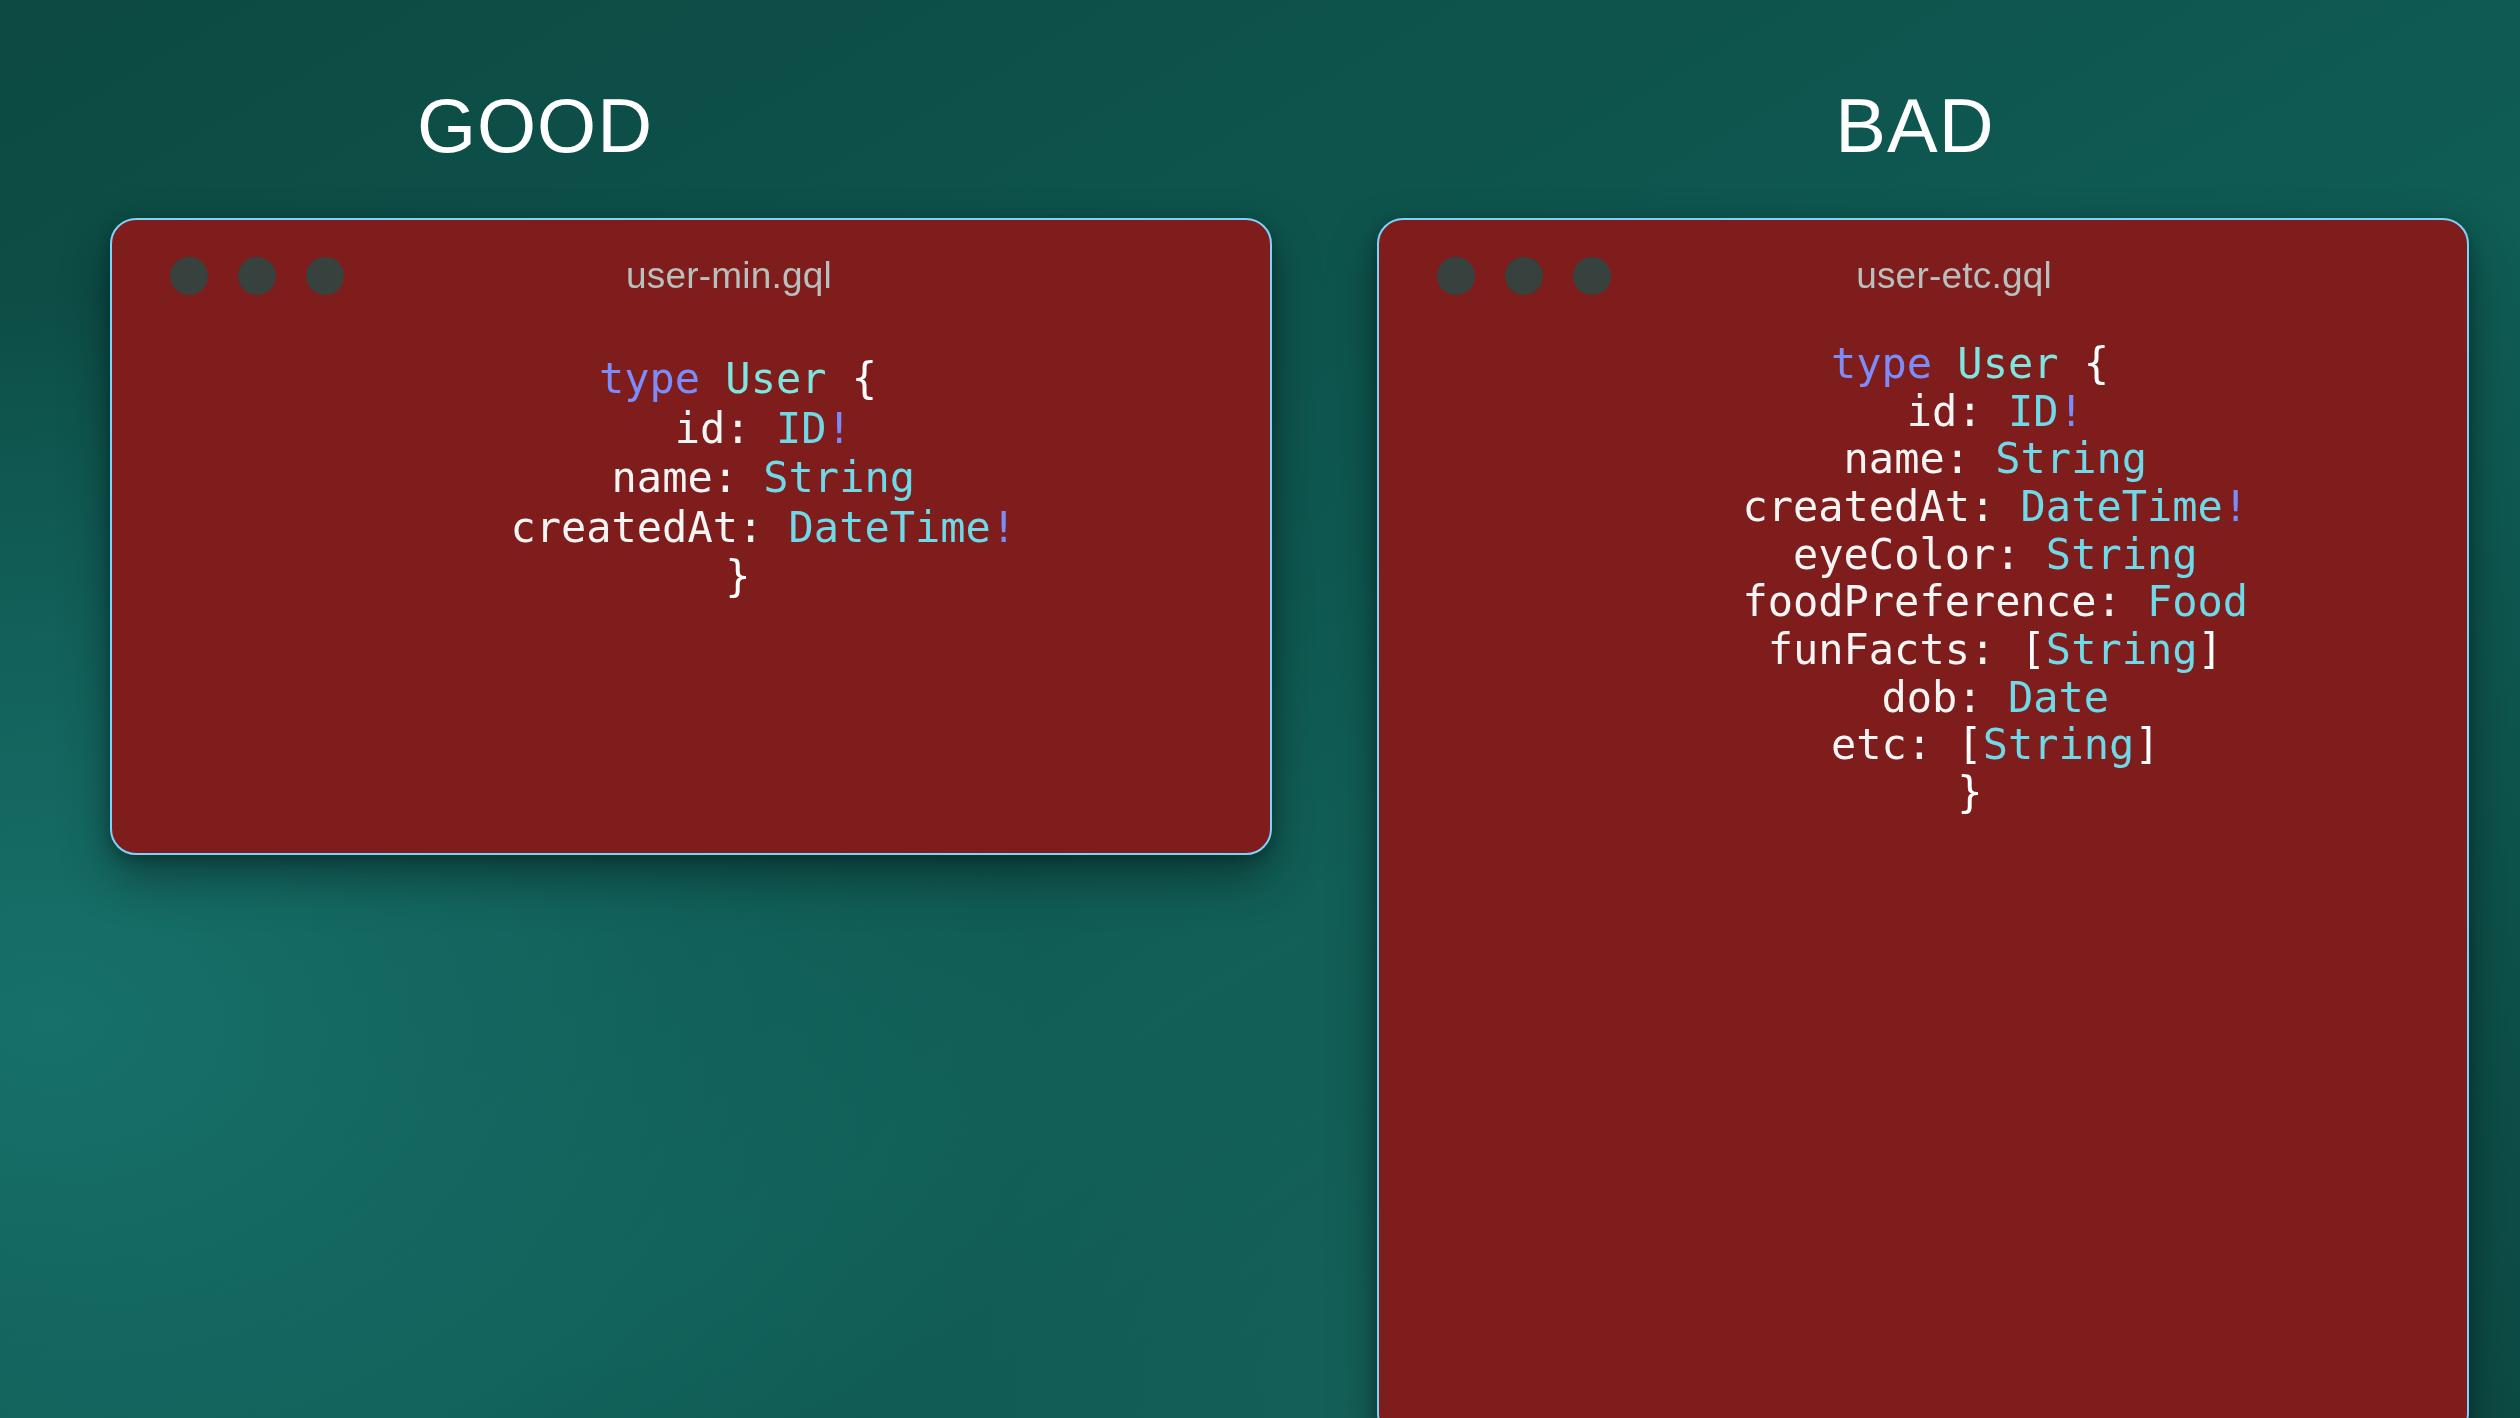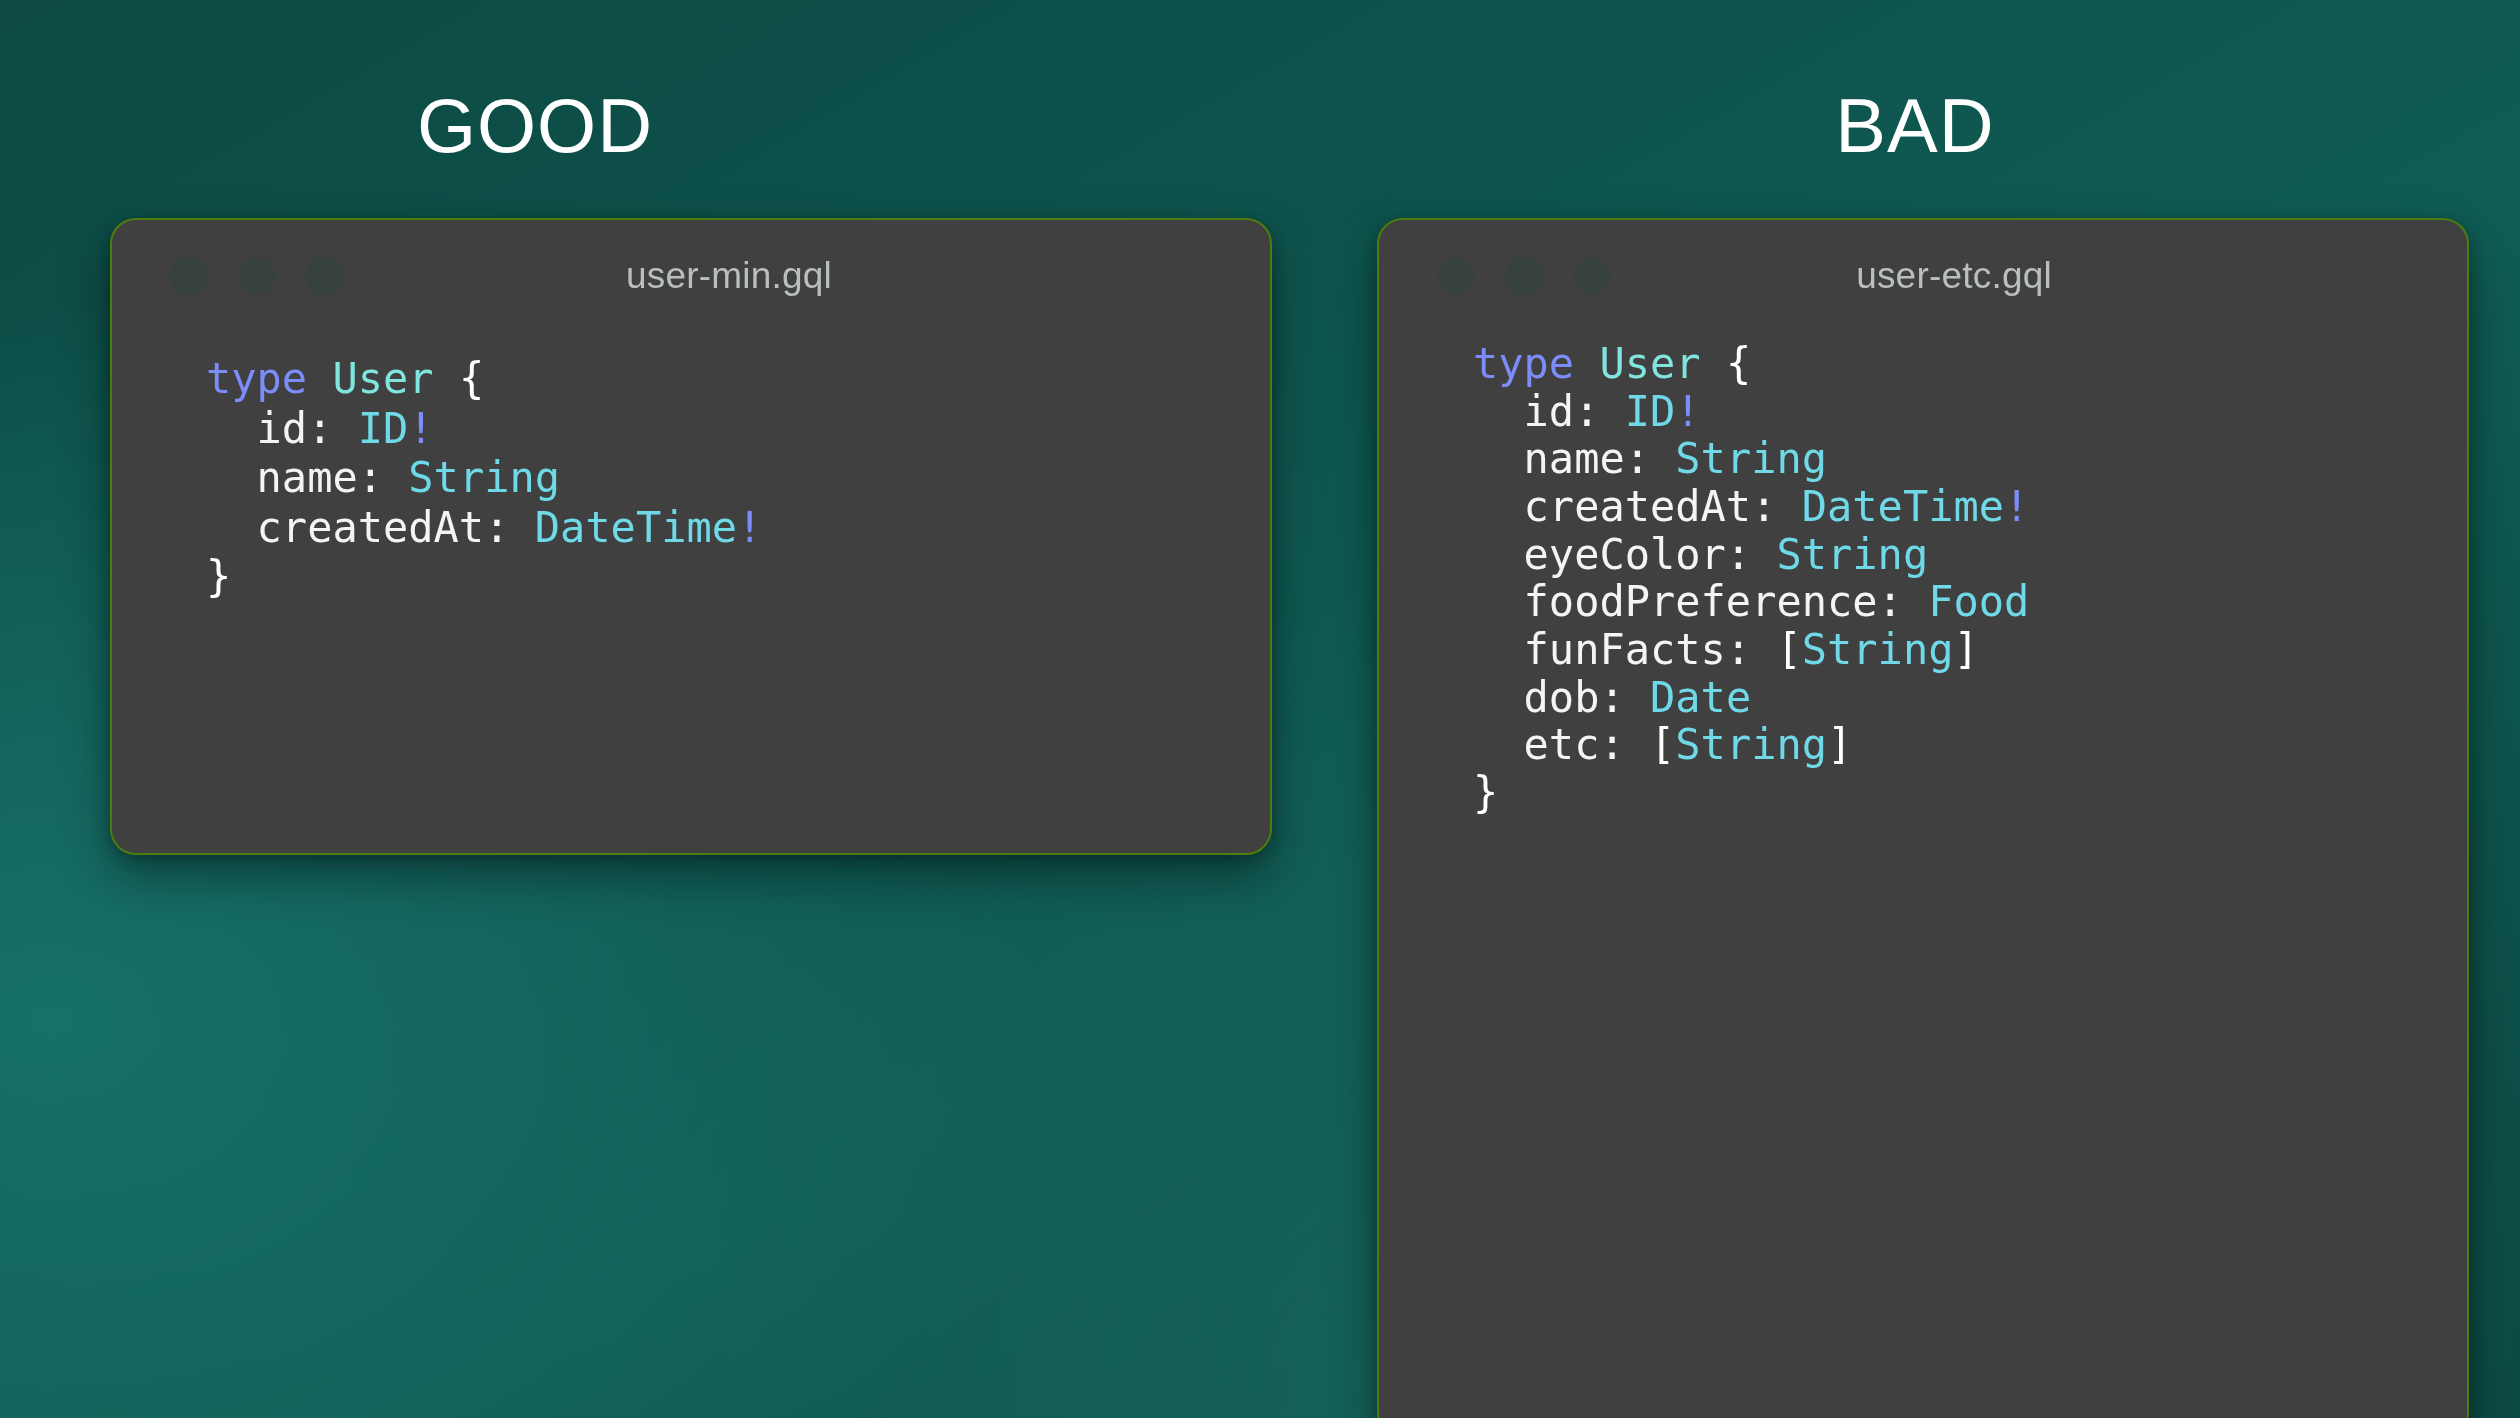--- a/index.html
+++ b/index.html
@@ -35,22 +35,22 @@
     line-height:1;
     white-space:nowrap;
     text-align:left;
   }
   .heading.good { left:535px; top:88px; transform:translateX(-50%); }
   .heading.bad  { left:1915px; top:88px; transform:translateX(-50%); }
 
   
   .window {
     position:absolute;
-    background:#404040;
-    border:2px solid #4d7c0f;
+    background:#7f1d1d;
+    border:2px solid #7dd3fc;
     border-radius:26px;
     box-shadow:
       0 22px 48px rgba(0,0,0,0.38),
       0 4px 14px rgba(0,0,0,0.25);
     overflow:hidden;
   }
   .window.left  { left:110px;  top:218px; width:1162px; height:637px; }
   .window.right { left:1377px; top:218px; width:1092px; height:1221px; }
 
   .titlebar {
@@ -87,20 +87,21 @@
   .window.left .filename  { left:76px; }
   .window.right .filename { left:62px; }
 
   
   .code {
     font-family:"DejaVu Sans Mono", "Liberation Mono", monospace;
     font-size:42px;
     line-height:1.18;
     white-space:pre;
     padding:0 0 0 94px;
+    text-align:center;
   }
   .window.left  .code { padding-top:22px; }
   .window.right .code { padding-top:8px; font-size:42px; line-height:1.135; }
 
   .line { display:block; }
 
   .tok-kw     { color:#7c8cf8; }
   .tok-name   { color:#7fe5de; }
   .tok-punct  { color:#ffffff; }
   .tok-field  { color:#f2f5f4; }

